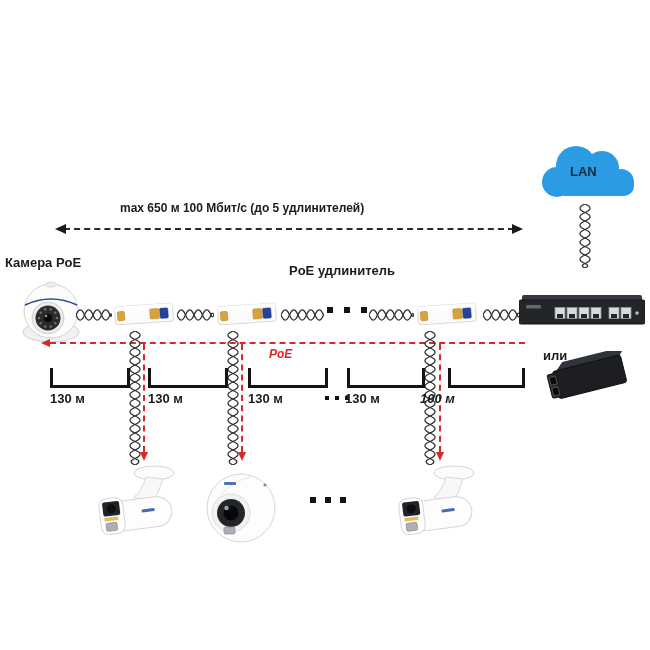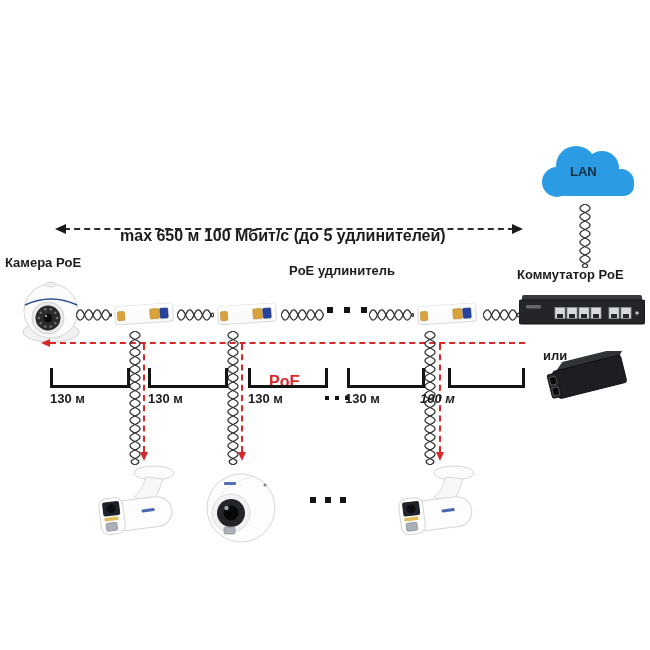--- a/index.html
+++ b/index.html
@@ -1,19 +1,19 @@
 <!DOCTYPE html>
 <html><head>
 <meta charset="utf-8">
 <style>
   html,body{margin:0;padding:0;background:#ffffff;}
   body{font-family:"Liberation Sans", sans-serif;}
   #canvas{position:relative;width:650px;height:650px;background:#ffffff;overflow:hidden;}
   .lbl{position:absolute;font-weight:bold;font-size:13px;color:#1b1b1b;text-align:left;line-height:1.15;}
-  .lbl.small{font-size:16px;margin-top:25px;}
+  .lbl.small{font-size:12px;}
   .lbl.red{color:#d7282a;}
   .lbl.lan{color:#0e2d40;}
   .dash-h{position:absolute;height:0;border-top:2px dashed #2a2a2a;}
   .dash-h.red{border-top:2px dashed #d7282a;}
   .dash-v{position:absolute;width:0;border-left:2px dashed #d7282a;}
   .ah{position:absolute;width:0;height:0;}
   .ah.left-black{border-top:5px solid transparent;border-bottom:5px solid transparent;border-right:11px solid #1a1a1a;}
   .ah.right-black{border-top:5px solid transparent;border-bottom:5px solid transparent;border-left:11px solid #1a1a1a;}
   .ah.left-red{border-top:4px solid transparent;border-bottom:4px solid transparent;border-right:9px solid #d7282a;}
   .ah.down-red{border-left:4px solid transparent;border-right:4px solid transparent;border-top:9px solid #d7282a;}
@@ -46,21 +46,20 @@
   </svg>
   <div class="lbl lan" style="left:570px;top:165px;width:60px;">LAN</div>
 
   <svg class="braid" style="left:579px;top:204px;" viewBox="0 0 12 64" width="12" height="64">
       <path d="M 6 0 Q 16.119999999999997 4.25 6 8.5 Q -4.119999999999999 12.75 6 17 Q 16.119999999999997 21.25 6 25.5 Q -4.119999999999999 29.75 6 34 Q 16.119999999999997 38.25 6 42.5 Q -4.119999999999999 46.75 6 51 Q 16.119999999999997 55.25 6 59.5 Q 0.6423529411764708 61.75 6 64" fill="none" stroke="#2e2e2e" stroke-width="1.25"></path>
       <path d="M 6 0 Q -4.119999999999999 4.25 6 8.5 Q 16.119999999999997 12.75 6 17 Q -4.119999999999999 21.25 6 25.5 Q 16.119999999999997 29.75 6 34 Q -4.119999999999999 38.25 6 42.5 Q 16.119999999999997 46.75 6 51 Q -4.119999999999999 55.25 6 59.5 Q 11.35764705882353 61.75 6 64" fill="none" stroke="#2e2e2e" stroke-width="1.25"></path>
     </svg>
 
   <div class="lbl" style="left:5px;top:256px;width:95px;">Камера PoE</div>
   <div class="lbl" style="left:248px;top:264px;width:112px;margin-left:41px;">PoE удлинитель</div>
-  <div class="lbl" style="left:517px;top:268px;width:128px;">Коммутатор PoE</div>
 
   <svg class="devsvg" style="left:12px;top:281px;" width="80" height="64" viewBox="0 0 80 64">
     <ellipse cx="39" cy="51" rx="28" ry="10" fill="#f1f1f1" stroke="#d2d2d2"></ellipse>
     <circle cx="39" cy="30" r="27" fill="#fcfcfc" stroke="#d4d4d4"></circle>
     <ellipse cx="39" cy="3.5" rx="5.5" ry="2.5" fill="#ececec" stroke="#d0d0d0" stroke-width="0.8"></ellipse>
     <path d="M 13 24 Q 39 12 65 24" stroke="#2b4a8f" stroke-width="1.6" fill="none"></path>
     <circle cx="36" cy="37" r="16" fill="#ebebeb" stroke="#d0d0d0"></circle>
     <circle cx="36" cy="37" r="12.5" fill="#2a2a2a"></circle>
     <g fill="#6f6f6f">
       <circle cx="45" cy="37" r="1.3"></circle>
@@ -163,21 +162,21 @@
       <path d="M 16 15 L 26 6 L 90 6 L 82 15 Z" fill="#303338"></path>
       <rect x="14" y="13" width="70" height="28" rx="3" fill="#1c1e21" stroke="#101113"></rect>
       <rect x="8" y="15" width="9" height="24" rx="2" fill="#26282c" stroke="#131416"></rect>
       <rect x="9.5" y="18" width="6.5" height="8" fill="#0a0a0b" stroke="#5a5d61" stroke-width="0.8"></rect>
       <rect x="9.5" y="29" width="6.5" height="8" fill="#0a0a0b" stroke="#5a5d61" stroke-width="0.8"></rect>
     </g>
   </svg>
 
   <div class="dash-h red" style="left:50px;top:342px;width:475px;"></div>
   <div class="ah left-red" style="left:41px;top:339px;"></div>
-  <div class="lbl small red" style="left:269px;top:348px;width:52px;">PoE</div>
+  <div class="lbl small red" style="left:269px;top:348px;width:52px;font-style:italic;">PoE</div>
 
   <svg class="braid" style="left:129px;top:331px;" viewBox="0 0 12 134" width="12" height="134">
       <path d="M 6 0 Q 16.119999999999997 4.25 6 8.5 Q -4.119999999999999 12.75 6 17 Q 16.119999999999997 21.25 6 25.5 Q -4.119999999999999 29.75 6 34 Q 16.119999999999997 38.25 6 42.5 Q -4.119999999999999 46.75 6 51 Q 16.119999999999997 55.25 6 59.5 Q -4.119999999999999 63.75 6 68 Q 16.119999999999997 72.25 6 76.5 Q -4.119999999999999 80.75 6 85 Q 16.119999999999997 89.25 6 93.5 Q -4.119999999999999 97.75 6 102 Q 16.119999999999997 106.25 6 110.5 Q -4.119999999999999 114.75 6 119 Q 16.119999999999997 123.25 6 127.5 Q -1.7388235294117633 130.75 6 134" fill="none" stroke="#2e2e2e" stroke-width="1.25"></path>
       <path d="M 6 0 Q -4.119999999999999 4.25 6 8.5 Q 16.119999999999997 12.75 6 17 Q -4.119999999999999 21.25 6 25.5 Q 16.119999999999997 29.75 6 34 Q -4.119999999999999 38.25 6 42.5 Q 16.119999999999997 46.75 6 51 Q -4.119999999999999 55.25 6 59.5 Q 16.119999999999997 63.75 6 68 Q -4.119999999999999 72.25 6 76.5 Q 16.119999999999997 80.75 6 85 Q -4.119999999999999 89.25 6 93.5 Q 16.119999999999997 97.75 6 102 Q -4.119999999999999 106.25 6 110.5 Q 16.119999999999997 114.75 6 119 Q -4.119999999999999 123.25 6 127.5 Q 13.738823529411764 130.75 6 134" fill="none" stroke="#2e2e2e" stroke-width="1.25"></path>
     </svg>
   <svg class="braid" style="left:227px;top:331px;" viewBox="0 0 12 134" width="12" height="134">
       <path d="M 6 0 Q 16.119999999999997 4.25 6 8.5 Q -4.119999999999999 12.75 6 17 Q 16.119999999999997 21.25 6 25.5 Q -4.119999999999999 29.75 6 34 Q 16.119999999999997 38.25 6 42.5 Q -4.119999999999999 46.75 6 51 Q 16.119999999999997 55.25 6 59.5 Q -4.119999999999999 63.75 6 68 Q 16.119999999999997 72.25 6 76.5 Q -4.119999999999999 80.75 6 85 Q 16.119999999999997 89.25 6 93.5 Q -4.119999999999999 97.75 6 102 Q 16.119999999999997 106.25 6 110.5 Q -4.119999999999999 114.75 6 119 Q 16.119999999999997 123.25 6 127.5 Q -1.7388235294117633 130.75 6 134" fill="none" stroke="#2e2e2e" stroke-width="1.25"></path>
       <path d="M 6 0 Q -4.119999999999999 4.25 6 8.5 Q 16.119999999999997 12.75 6 17 Q -4.119999999999999 21.25 6 25.5 Q 16.119999999999997 29.75 6 34 Q -4.119999999999999 38.25 6 42.5 Q 16.119999999999997 46.75 6 51 Q -4.119999999999999 55.25 6 59.5 Q 16.119999999999997 63.75 6 68 Q -4.119999999999999 72.25 6 76.5 Q 16.119999999999997 80.75 6 85 Q -4.119999999999999 89.25 6 93.5 Q 16.119999999999997 97.75 6 102 Q -4.119999999999999 106.25 6 110.5 Q 16.119999999999997 114.75 6 119 Q -4.119999999999999 123.25 6 127.5 Q 13.738823529411764 130.75 6 134" fill="none" stroke="#2e2e2e" stroke-width="1.25"></path>
     </svg>
   <svg class="braid" style="left:424px;top:331px;" viewBox="0 0 12 134" width="12" height="134">

